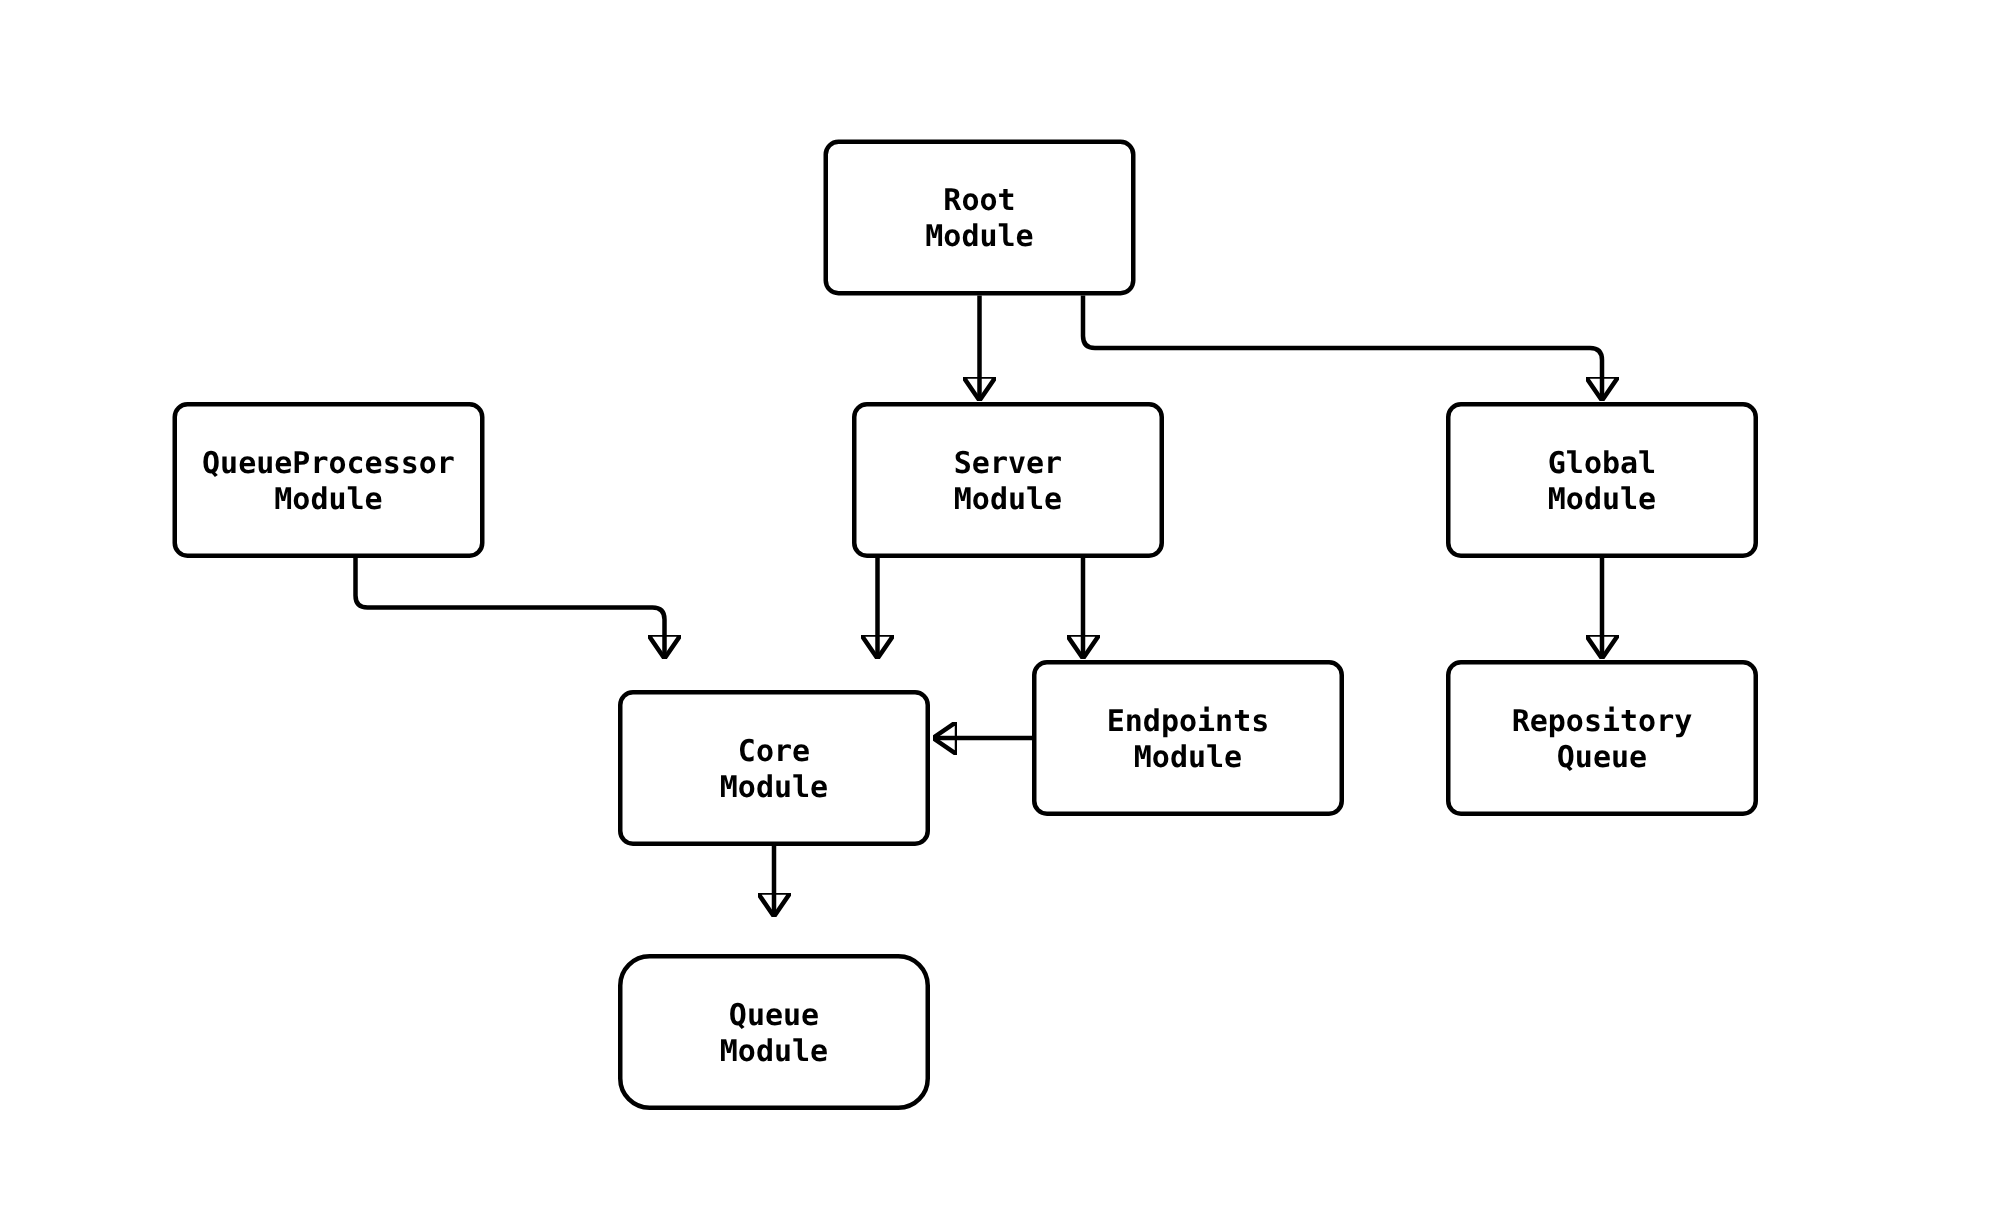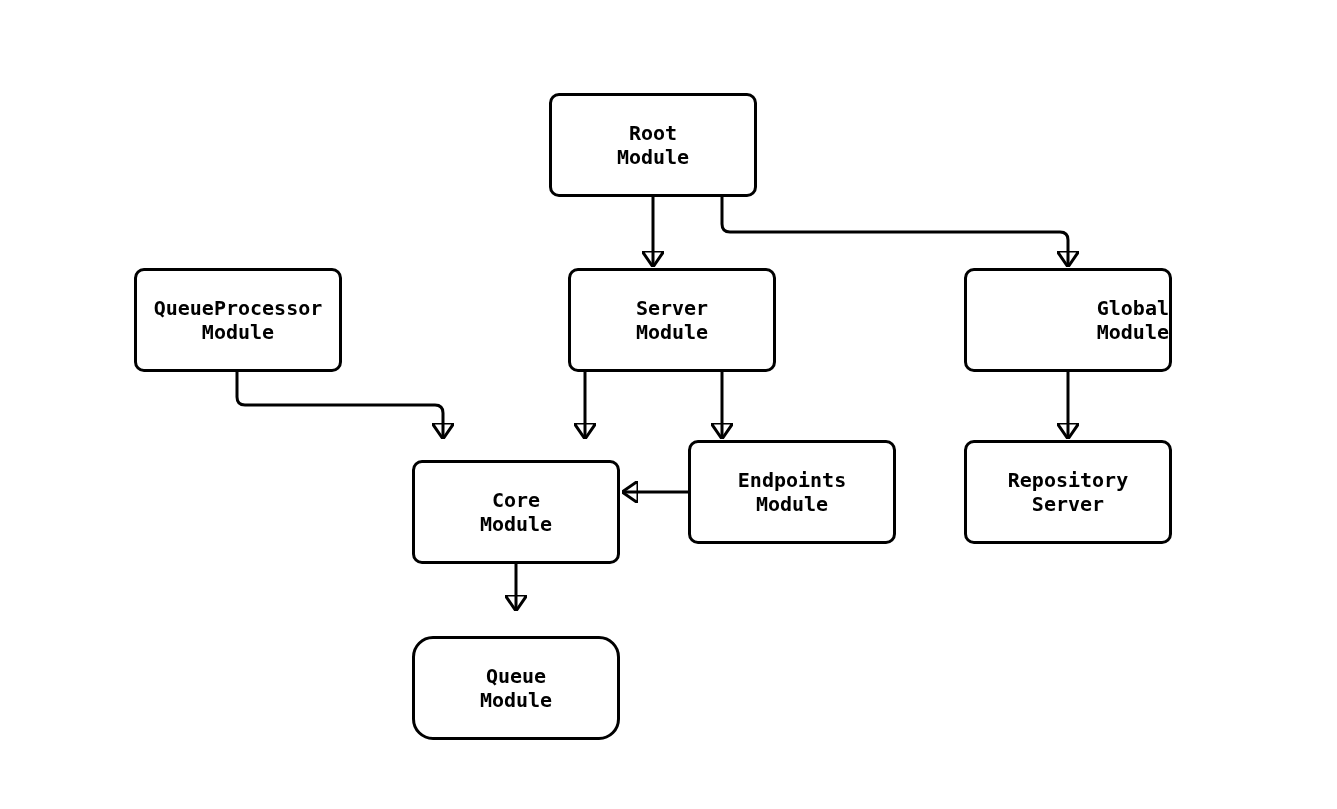--- a/index.html
+++ b/index.html
@@ -43,23 +43,23 @@
     font-weight: bold;
     font-size: 20px;
     line-height: 24px;
     color: var(--stroke);
     text-align: center;
     white-space: pre-line;
     letter-spacing: 0px;
   }
   
   .pos-root          { left: 549px; top:  93px; }
-  .pos-queueprocessor{ left: 134px; top: 268px; }
+  .pos-queueprocessor{ left: 115px; top: 268px; }
   .pos-server        { left: 568px; top: 268px; }
-  .pos-global        { left: 964px; top: 268px; justify-content: flex-end; }
+  .pos-global        { left: 964px; top: 268px; }
   .pos-core          { left: 412px; top: 460px; }
   .pos-endpoints     { left: 688px; top: 440px; justify-content: center; }
   .pos-repository    { left: 964px; top: 440px; }
   .pos-queue         { left: 412px; top: 636px; border-radius: 21px; }
 </style>
 </head>
 <body>
 
 <div class="canvas">
 
@@ -105,21 +105,21 @@
 Module</span>
   </div>
 
   <div class="node pos-endpoints">
     <span class="node-label">Endpoints
 Module</span>
   </div>
 
   <div class="node pos-repository">
     <span class="node-label">Repository
-Server</span>
+Queue</span>
   </div>
 
   <div class="node pos-queue">
     <span class="node-label">Queue
 Module</span>
   </div>
 
 </div>
 
 </body></html>

